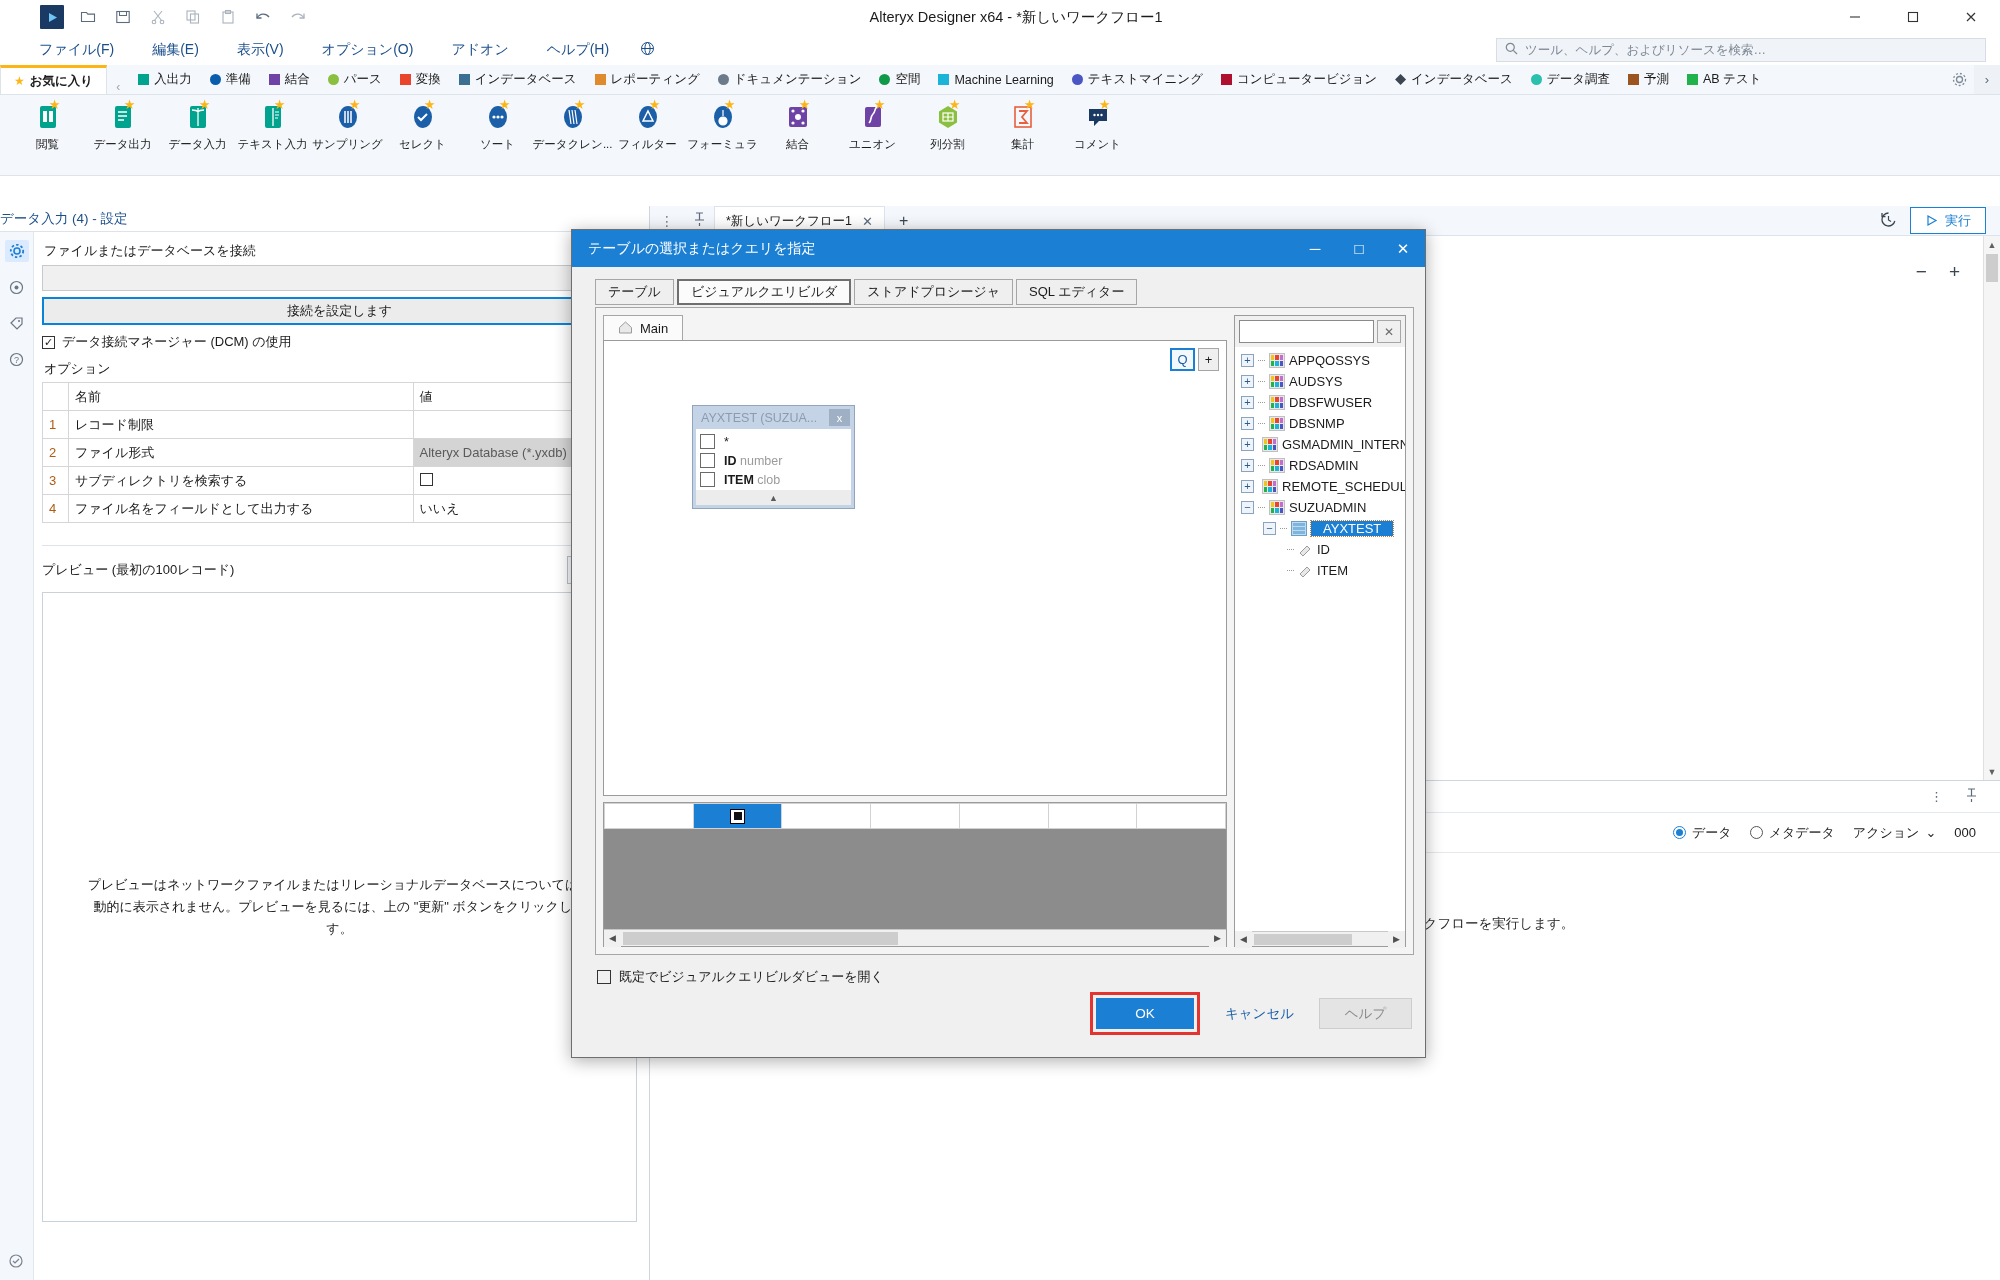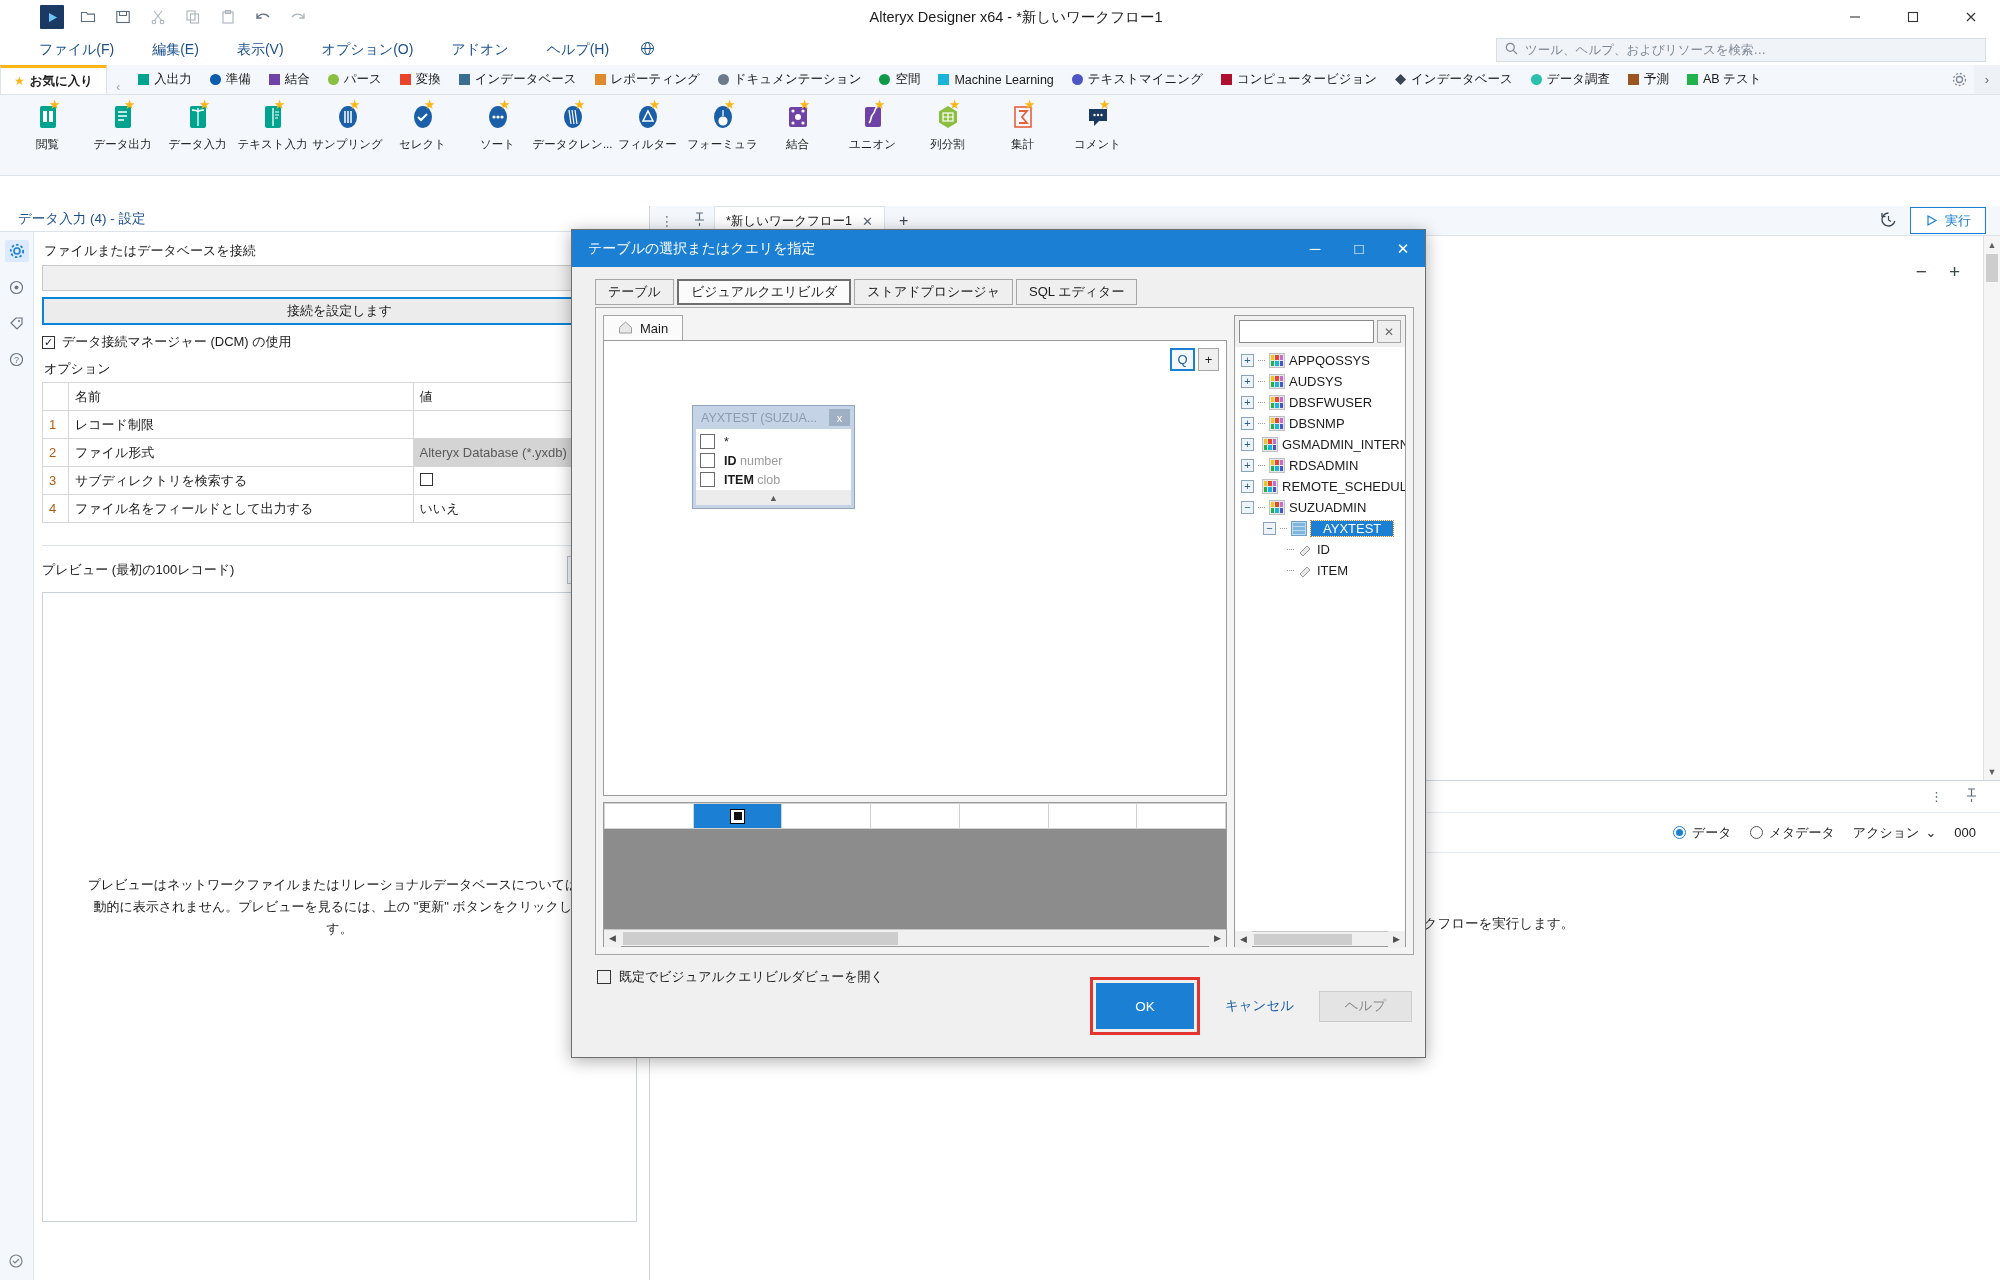--- a/index.html
+++ b/index.html
@@ -82,21 +82,21 @@
   .tool-ico{ width:34px;height:34px; position:relative; display:flex;align-items:center;justify-content:center;}
   .tool-star{ position:absolute; top:-2px; right:4px; color:#fdb515; font-size:13px; line-height:1;}
   .tool-label{ font-size:11.5px; margin-top:3px; color:#1b1b1b; white-space:nowrap;}
 
   
   .cfg-panel{
     position:absolute; left:0; top:206px; width:650px; bottom:0;
     background:#ffffff; border-right:1px solid #cfd6de;
   }
   .cfg-header{
-    height:26px; display:flex; align-items:center; padding-left:18px;
+    height:26px; display:flex; align-items:center; 
     font-size:13.5px; color:#1b4f8a; border-bottom:1px solid #dce3ea;
     background:#ffffff;
   }
   .cfg-body{ display:flex; height:calc(100% - 26px); }
   .cfg-rail{ width:34px; background:#f4f7fb; padding-top:8px; display:flex; flex-direction:column; align-items:center; gap:14px; border-right:1px solid #e3e8ee;}
   .rail-ico{ width:24px;height:22px;display:flex;align-items:center;justify-content:center;color:#6b7683;}
   .rail-ico.active{ background:#dbeafe; color:#1b7fd4; border-radius:2px;}
   .cfg-main{ flex:1; padding:8px 12px 0 8px; }
   .cfg-label{ font-size:13px; margin:2px 0 5px 2px;}
   .cfg-input{
@@ -261,21 +261,21 @@
   .col-ico{ width:15px;height:13px; flex:0 0 15px; display:flex;align-items:center;}
   .tsel{ background:#1b7fd4; color:#fff; outline:1px dotted #c97b2a; padding:0 12px;}
   .tree-hscroll{ height:15px; background:#f0f0f0; border-top:1px solid #c8c8c8; display:flex; align-items:center;}
   .th-thumb{ height:11px;background:#cdcdcd;width:98px;margin:0 2px;}
 
   .mchk{ display:flex; align-items:center; gap:8px; margin-top:13px; font-size:13px; padding-left:2px;}
   .mchk .chk{ width:14px;height:14px;}
   .mfoot{ position:absolute; right:13px; bottom:22px; display:flex; align-items:center; gap:13px;}
   .okwrap{ border:3px solid #e3342f; padding:3px; }
   .ok-btn{
-    width:98px;height:46px;background:#1b7fd4;color:#fff;border:1px solid #1b7fd4;
+    width:98px;height:31px;background:#1b7fd4;color:#fff;border:1px solid #1b7fd4;
     display:flex;align-items:center;justify-content:center;font-size:13.5px;
   }
   .cancel-btn{ width:93px;height:31px;background:#f0f0f0;border:1px solid #f0f0f0;color:#1b5fa8;display:flex;align-items:center;justify-content:center;font-size:13.5px;}
   .help-btn{ width:93px;height:31px;background:#e4e4e4;border:1px solid #cdcdcd;color:#8a8a8a;display:flex;align-items:center;justify-content:center;font-size:13.5px;}
 </style>
 </head>
 <body>
 
 <div class="titlebar">
   <div class="tb-icons">

